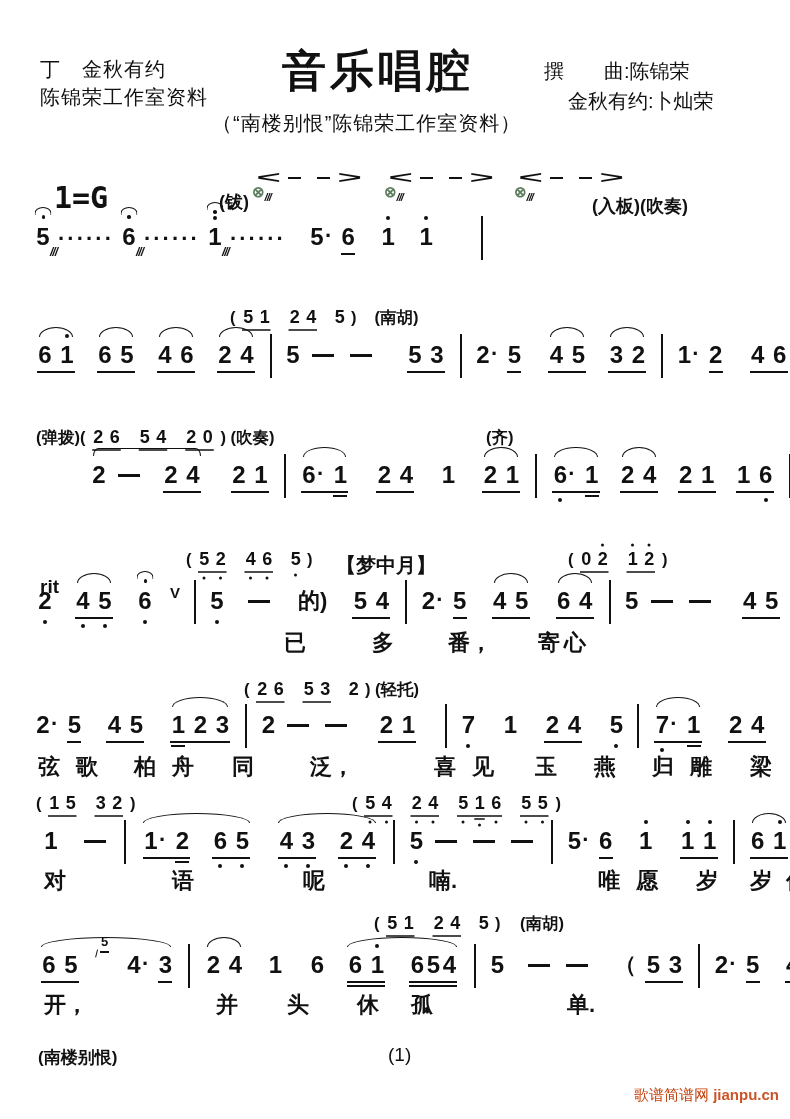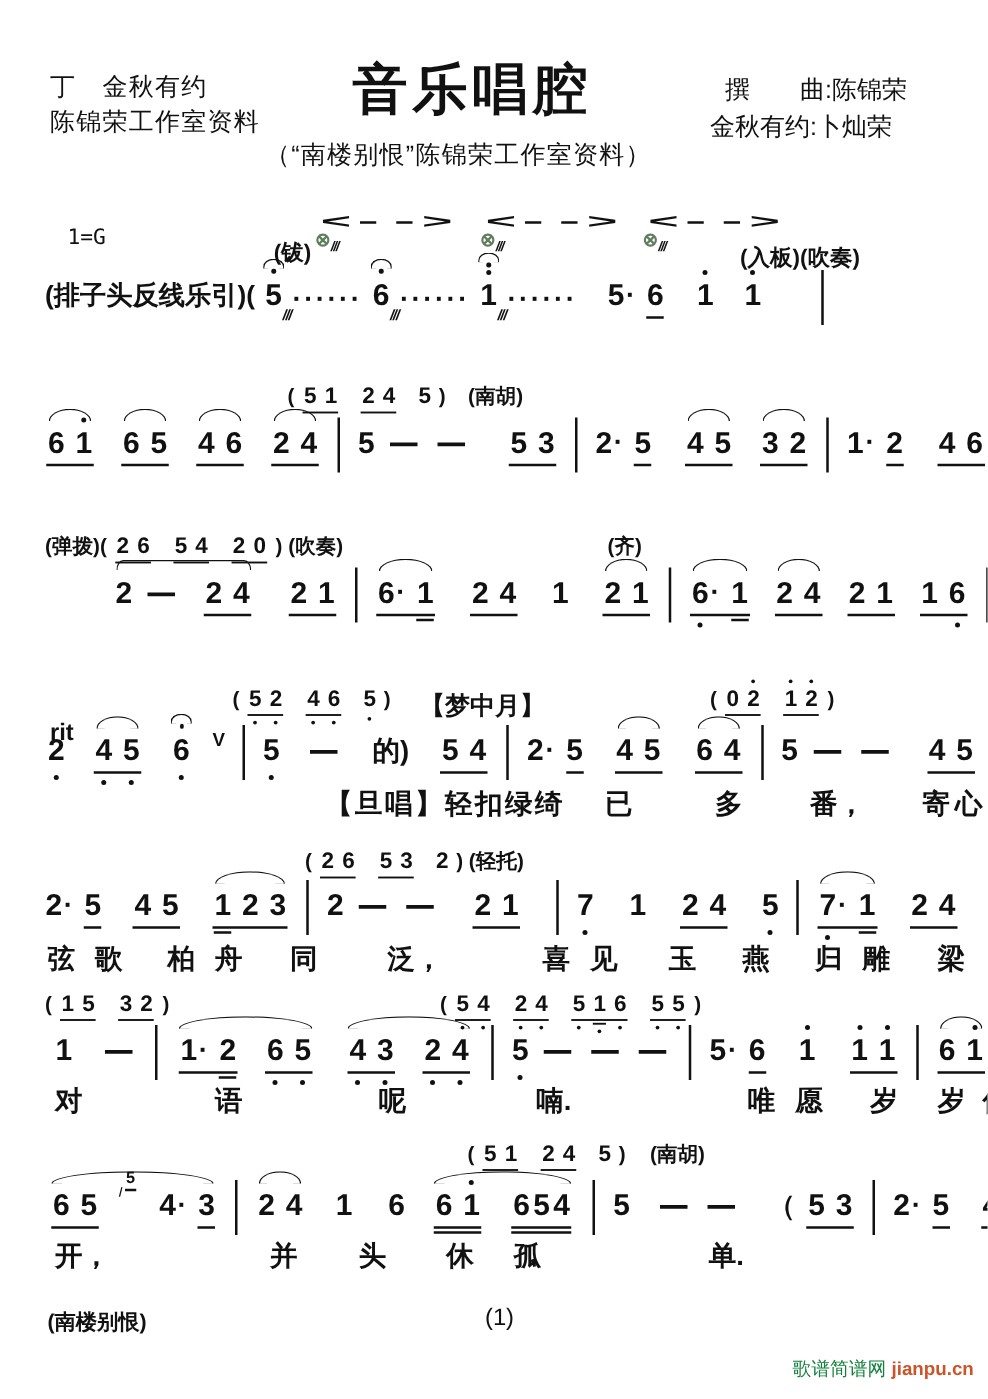--- a/index.html
+++ b/index.html
@@ -6,21 +6,21 @@
   *{box-sizing:border-box; margin:0; padding:0;}
   html,body{width:790px;height:1119px;}
   body{position:relative;background:#fff;color:var(--ink);
        font-family:"Liberation Sans",sans-serif;overflow:hidden;}
   .abs{position:absolute;white-space:nowrap;}
   
   .cast{font-size:20px;letter-spacing:1px;}
   .title{font-size:44px;font-weight:bold;letter-spacing:4px;transform:translateX(-50%);}
   .credit{font-size:20px;}
   .subtitle{font-size:20px;letter-spacing:1px;}
-  .keysig{font-size:17px;font-weight:normal;font-family:"DejaVu Sans Mono",monospace;}
+  .keysig{font-size:30px;font-weight:bold;font-family:"DejaVu Sans Mono",monospace;}
   .smalllbl{font-size:18px;font-weight:bold;}
   
   .row{position:absolute;display:flex;align-items:flex-start;white-space:nowrap;column-gap:8px;}
   .row .tx{font-size:22px;font-weight:bold;line-height:30px;flex:none;}
   .lyr .tx{font-size:22px;font-weight:bold;line-height:26px;}
   .sp{display:inline-block;height:1px;flex:none;}
   .bar{width:2px;background:var(--ink);height:44px;margin:-6px 6px 0 6px;flex:none;}
   .dash{width:22px;height:3px;background:var(--ink);margin:14px 4px 0 4px;flex:none;}
   .dot6{margin-top:5px;font-size:22px;font-weight:bold;letter-spacing:2px;line-height:24px;flex:none;}
   .vm{font-size:15px;font-weight:bold;position:relative;top:-2px;flex:none;}
@@ -51,30 +51,30 @@
   .ctop{position:absolute;left:12px;right:2px;top:2px;display:flex;justify-content:space-between;align-items:center;}
   .ang{font-size:16px;font-weight:bold;transform:scaleX(2.6);display:inline-block;line-height:16px;}
   .cd{width:13px;height:2px;background:var(--ink);}
   .cbot{position:absolute;left:0;top:15px;font-size:15px;}
   .ox{color:var(--cym);font-weight:bold;}
   .ctrem{font-size:11px;font-style:italic;letter-spacing:-1px;font-weight:bold;position:relative;top:4px;}
   
   .fleft{font-size:17px;font-weight:bold;}
   .fpage{font-size:19px;}
   .wm{font-size:15px;}
-  .wm .site{color:#15803d;margin-top:16px;}
+  .wm .site{color:#c2410c;margin-top:16px;}
   .wm .dom{color:#cb5429;font-weight:bold;}
 </style>
 </head>
 <body>
 
 <div class="abs cast" style="left:40px;top:56px">丁　金秋有约</div>
 <div class="abs cast" style="left:40px;top:84px">陈锦荣工作室资料</div>
 <div class="abs title" style="left:378px;top:42px">音乐唱腔</div>
-<div class="abs credit" style="left:580px;top:58px">撰　　曲:陈锦荣</div>
+<div class="abs credit" style="left:544px;top:58px">撰　　曲:陈锦荣</div>
 <div class="abs credit" style="left:568px;top:88px">金秋有约:卜灿荣</div>
 <div class="abs subtitle" style="left:212px;top:110px">（“南楼别恨”陈锦荣工作室资料）</div>
 <div class="abs keysig" style="left:54px;top:180px">1=G</div>
 <div class="abs smalllbl" style="left:219px;top:190px">(钹)</div>
 <div class="abs smalllbl" style="left:592px;top:194px">(入板)(吹奏)</div>
 
 <div id="score">
     <div class="row" style="left: 252px; top: 168px;">
       <span class="cym">
         <span class="ctop">
@@ -100,21 +100,20 @@
         <span class="ctop">
           <span class="ang">&lt;</span>
           <span class="cd"></span>
           <span class="cd"></span>
           <span class="ang">&gt;</span>
         </span>
         <span class="cbot"><span class="ox">⊗</span><span class="ctrem">///</span></span>
       </span>
     </div>
     <div class="row" style="left: 36px; top: 222px;">
-      <span class="tx" style="font-size: 21px;">(排子头反线乐引)(</span>
       <span class="n">
         <span class="dg">5</span>
         <span class="trem">///</span>
         <span class="ferm" style="top: -15px;"></span>
         <span class="fdot" style="top: -7px;"></span>
       </span>
       <span class="dot6">······</span>
       <span class="n">
         <span class="dg">6</span>
         <span class="trem">///</span>
@@ -595,21 +594,20 @@
         <span class="n">
           <span class="dg">4</span>
         </span>
         <span class="n">
           <span class="dg">5</span>
         </span>
         <span class="beam" style="top: 31px;"></span>
       </span>
     </div>
     <div class="row lyr" style="left: 260px; top: 630px;">
-      <span class="tx" style="letter-spacing: 2px;">【旦唱】轻扣绿绮</span>
       <span class="sp" style="width: 16px;"></span>
       <span class="tx">已</span>
       <span class="sp" style="width: 50px;"></span>
       <span class="tx">多</span>
       <span class="sp" style="width: 38px;"></span>
       <span class="tx">番，</span>
       <span class="sp" style="width: 30px;"></span>
       <span class="tx" style="letter-spacing: 4px;">寄心</span>
     </div>
     <div class="row" style="left: 244px; top: 678px; transform: scale(0.75); transform-origin: 0px 0px;">

